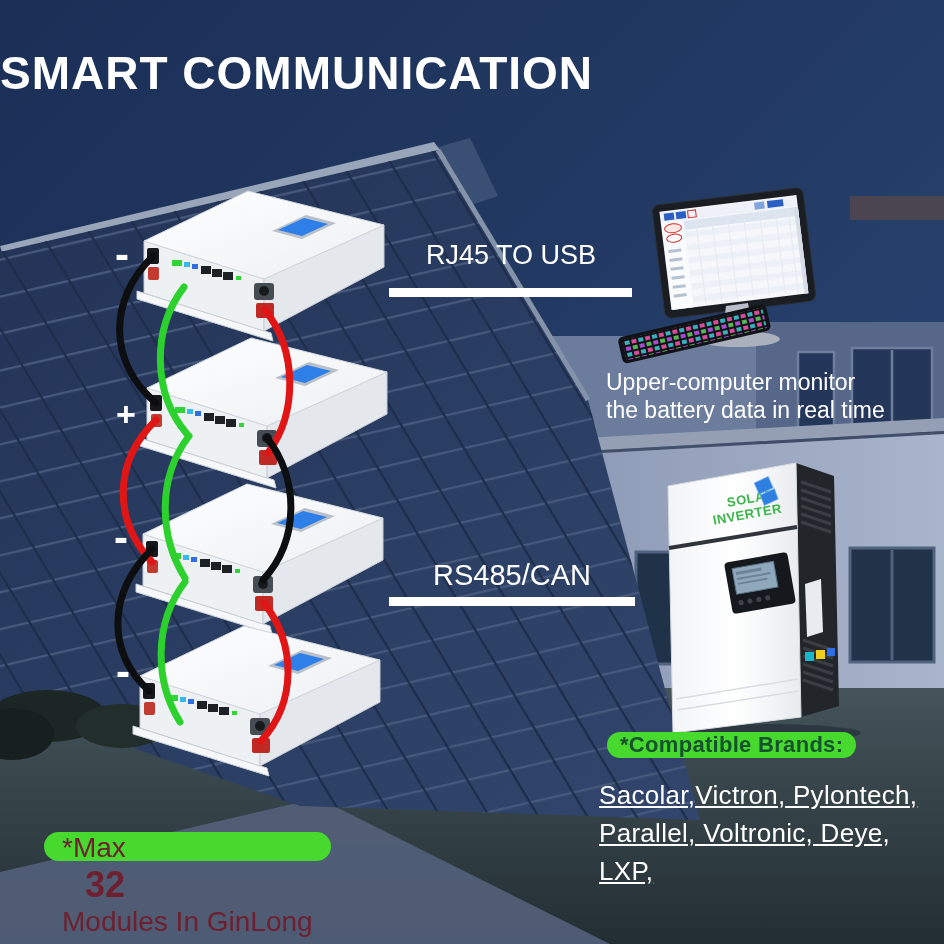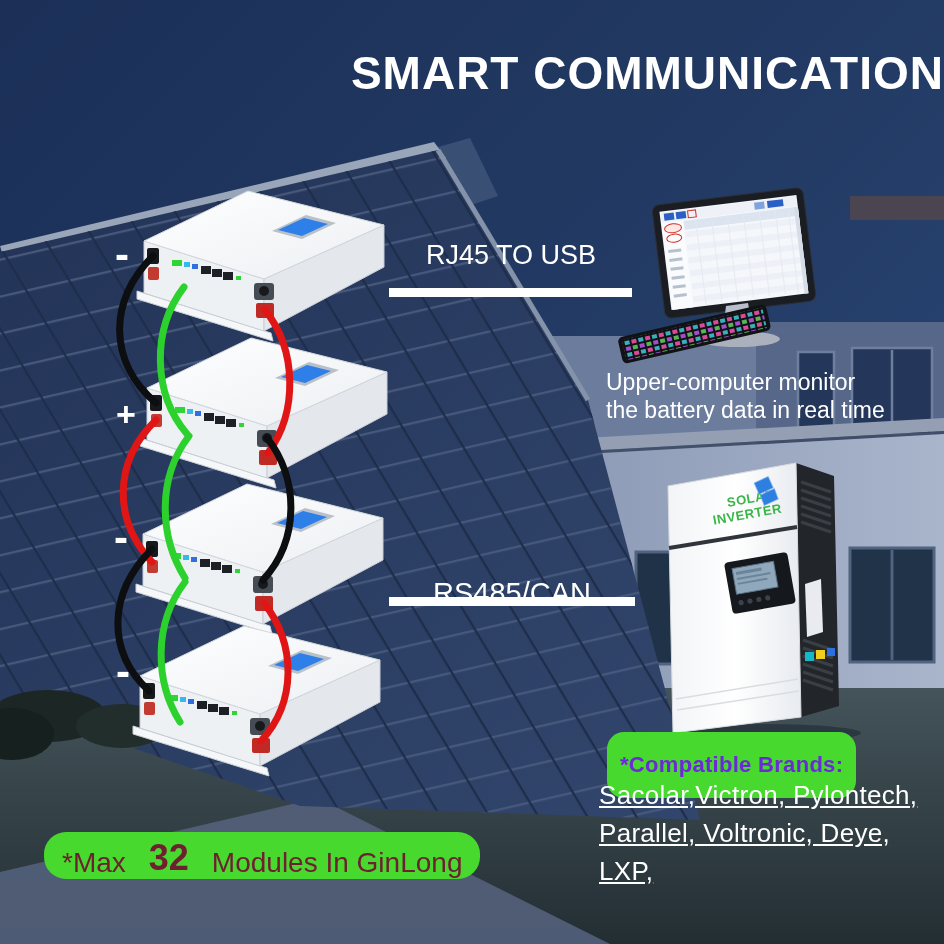--- a/index.html
+++ b/index.html
@@ -1,35 +1,35 @@
 <!DOCTYPE html>
 <html><head>
 <meta charset="utf-8">
 <style>
   html,body{margin:0;padding:0;background:#0c1422;}
   .stage{position:relative;width:944px;height:944px;overflow:hidden;
          font-family:"Liberation Sans",sans-serif;
          background:linear-gradient(135deg,#1b2f57 0%,#223a63 45%,#2c4b7d 100%);}
   .stage svg text{font-family:"Liberation Sans",sans-serif;}
   .abs{position:absolute;}
-  .headline{left:0;top:46px;width:944px;text-align:right;color:#fff;
+  .headline{left:0;top:46px;width:944px;text-align:left;color:#fff;
             font-size:46px;font-weight:700;letter-spacing:1px;}
   .conn-label{color:#fff;font-weight:400;text-align:center;}
   .rj45{left:389px;top:240px;width:244px;font-size:27px;}
-  .rs485{left:389px;top:577px;width:246px;font-size:29px;}
+  .rs485{left:389px;top:559px;width:246px;font-size:29px;}
   .underbar{height:9px;background:#fff;}
   .bar1{left:389px;top:288px;width:243px;}
   .bar2{left:389px;top:597px;width:246px;}
   .note{left:606px;top:368px;color:#fff;font-size:23px;line-height:28px;}
   .brand-pill{left:607px;top:732px;display:inline-flex;background:#47d92e;
-              border-radius:17px;padding:20px 13px;color:#6d28d9;
+              border-radius:17px;padding:0 13px;color:#14532d;
               font-size:22px;font-weight:700;letter-spacing:.3px;}
   .brand-lines{left:599px;top:776px;color:#fff;font-size:26px;line-height:38px;letter-spacing:.3px;text-decoration:underline;}
-  .max-pill{left:44px;top:832px;height:47px;display:inline-flex;align-items:flex-end;
-            background:#47d92e;border-radius:22px;padding:0 18px;color:#6e2030;font-size:28px;}
+  .max-pill{left:44px;top:832px;height:29px;display:inline-flex;align-items:flex-start;
+            background:#47d92e;border-radius:22px;padding:0 18px;color:#6e2030;font-size:28px;flex-direction:column;}
   .max-pill .num{font-size:36px;font-weight:700;margin:0 23px;}
 </style>
 </head>
 <body>
 
 <div class="stage">
 
 <svg class="abs" style="left:0;top:0" width="944" height="944" viewBox="0 0 944 944">
   <defs>
     <linearGradient id="wallG" x1="0" y1="0" x2="1" y2="0">

